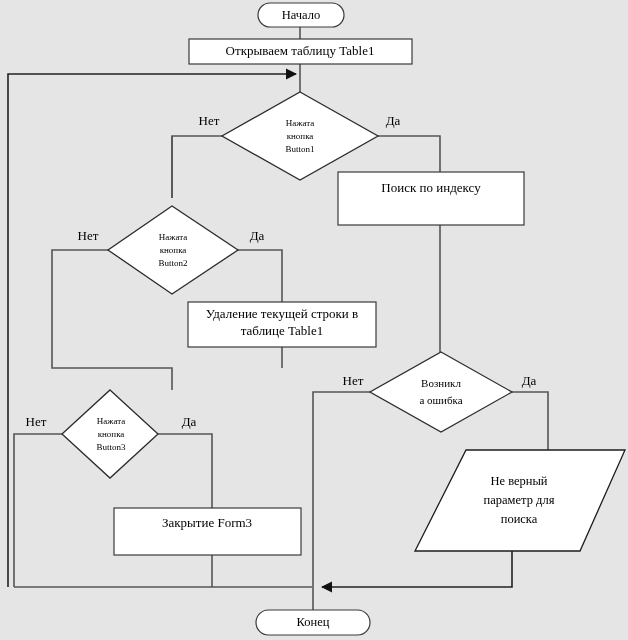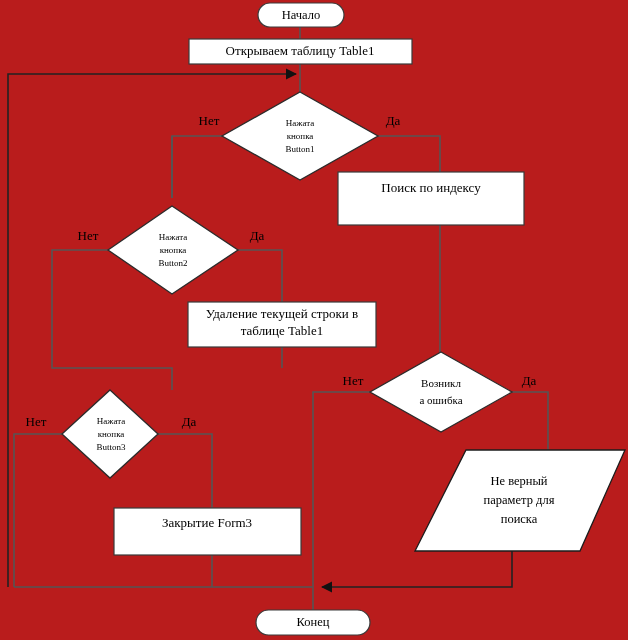--- a/index.html
+++ b/index.html
@@ -4,21 +4,21 @@
 <style>
   html, body {
     margin: 0;
     padding: 0;
     background: #ffffff;
   }
   #chart-root {
     position: relative;
     width: 628px;
     height: 640px;
-    background: #b91c1c;
+    background: #e5e5e5;
     font-family: "Liberation Serif", "DejaVu Serif", serif;
     overflow: hidden;
   }
   svg.flow {
     display: block;
     width: 628px;
     height: 640px;
   }
   .shape-fill {
     fill: #ffffff;

